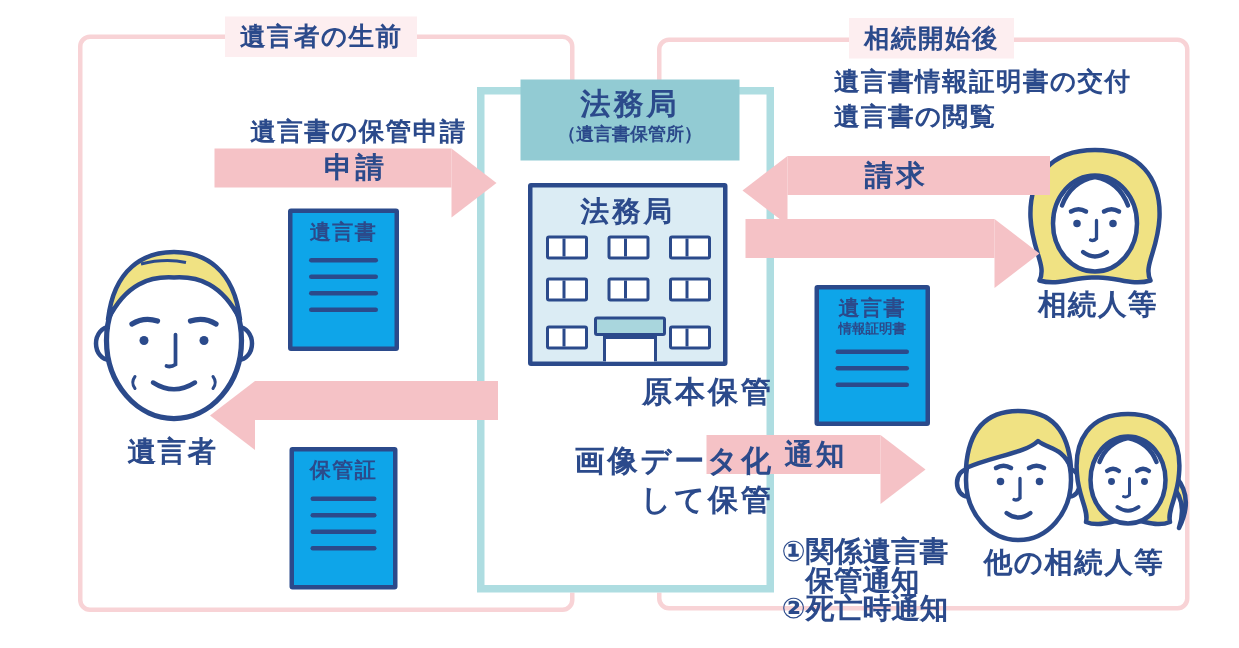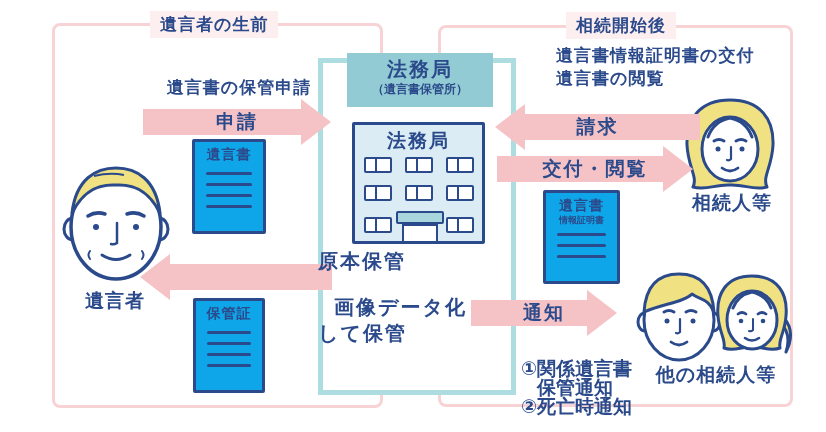--- a/index.html
+++ b/index.html
@@ -21,21 +21,21 @@
   
   .frame{position:absolute;border:3px solid var(--pink-frame);border-radius:8px;z-index:1;}
   .frame-left{left:52px;top:23px;width:331px;height:385px;}
   .frame-right{left:438px;top:25px;width:355px;height:382px;}
   .stage-label{position:absolute;z-index:2;background:var(--pink-label);padding:2px 10px;
     font-size:17px;font-weight:bold;letter-spacing:1px;white-space:nowrap;}
   .stage-label.left{left:150px;top:11px;}
   .stage-label.right{left:566px;top:12px;}
 
   
-  .arrow{position:absolute;display:flex;align-items:center;z-index:5;}
+  .arrow{position:absolute;display:flex;z-index:5;}
   .arrow .shaft{flex:1;height:26px;background:var(--pink-arrow);}
   .arrow .head-r{width:0;height:0;border-top:23px solid transparent;border-bottom:23px solid transparent;border-left:30px solid var(--pink-arrow);}
   .arrow .head-l{width:0;height:0;border-top:23px solid transparent;border-bottom:23px solid transparent;border-right:30px solid var(--pink-arrow);}
   .arrow .arrow-label{position:absolute;left:0;right:0;text-align:center;font-size:19px;font-weight:bold;color:var(--ink);letter-spacing:2px;}
   .arrow-apply{left:143px;top:99px;width:188px;height:46px;}
   .arrow-claim{left:495px;top:104px;width:205px;height:46px;}
   .arrow-issue{left:497px;top:146px;width:196px;height:46px;}
   .arrow-notify{left:471px;top:290px;width:146px;height:46px;}
   .arrow-return{left:140px;top:254px;width:192px;height:46px;}
 
@@ -46,21 +46,21 @@
   .notes{position:absolute;left:521px;top:359px;font-size:19px;font-weight:bold;line-height:19px;z-index:3;}
   .notes .indent{padding-left:16px;}
 
   
   .panel{position:absolute;left:318px;top:58px;width:198px;height:337px;background:#fff;
     border:5px solid var(--teal-border);z-index:4;}
   .header-box{position:absolute;left:347px;top:53px;width:146px;height:54px;background:var(--teal-header);
     z-index:6;text-align:center;padding-top:4px;}
   .header-box .t1{font-size:20px;font-weight:bold;letter-spacing:2px;line-height:24px;}
   .header-box .t2{font-size:12px;font-weight:bold;letter-spacing:0;line-height:16px;}
-  .storage-line{position:absolute;left:318px;width:198px;text-align:left;font-size:20px;font-weight:bold;letter-spacing:2px;z-index:6;}
+  .storage-line{position:absolute;left:318px;width:198px;text-align:right;font-size:20px;font-weight:bold;letter-spacing:2px;z-index:6;}
   .storage-1{top:248px;}
   .storage-2a{top:294px;padding-left:16px;}
   .storage-2b{top:320px;}
 
   
   .building{position:absolute;left:352px;top:122px;width:133px;height:122px;background:var(--building);
     border:3px solid var(--ink);border-radius:2px;z-index:6;}
   .building .sign{text-align:center;font-size:19px;font-weight:bold;letter-spacing:2px;padding-top:3px;}
   .win{position:absolute;width:28px;height:16px;background:#fff;border:2px solid var(--ink);border-radius:2px;}
   .win i{position:absolute;left:36%;top:0;bottom:0;width:2px;background:var(--ink);}
@@ -107,21 +107,20 @@
 
   <div class="arrow arrow-claim">
     <div class="head-l"></div>
     <div class="shaft"></div>
     <div class="arrow-label">請求</div>
   </div>
 
   <div class="arrow arrow-issue">
     <div class="shaft"></div>
     <div class="head-r"></div>
-    <div class="arrow-label">交付・閲覧</div>
   </div>
 
   <div class="arrow arrow-notify">
     <div class="shaft"></div>
     <div class="head-r"></div>
     <div class="arrow-label">通知</div>
   </div>
 
   <div class="arrow arrow-return">
     <div class="head-l"></div>

